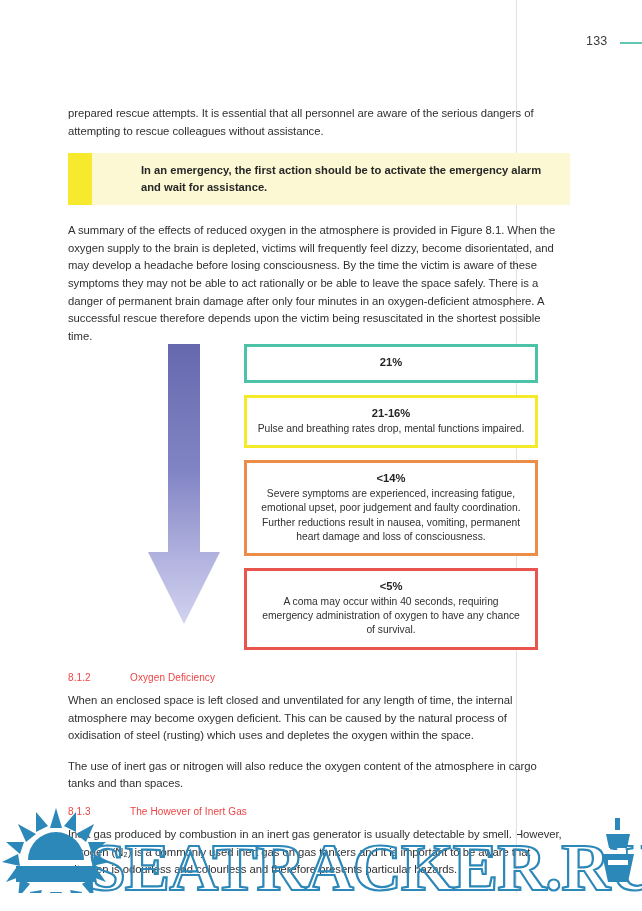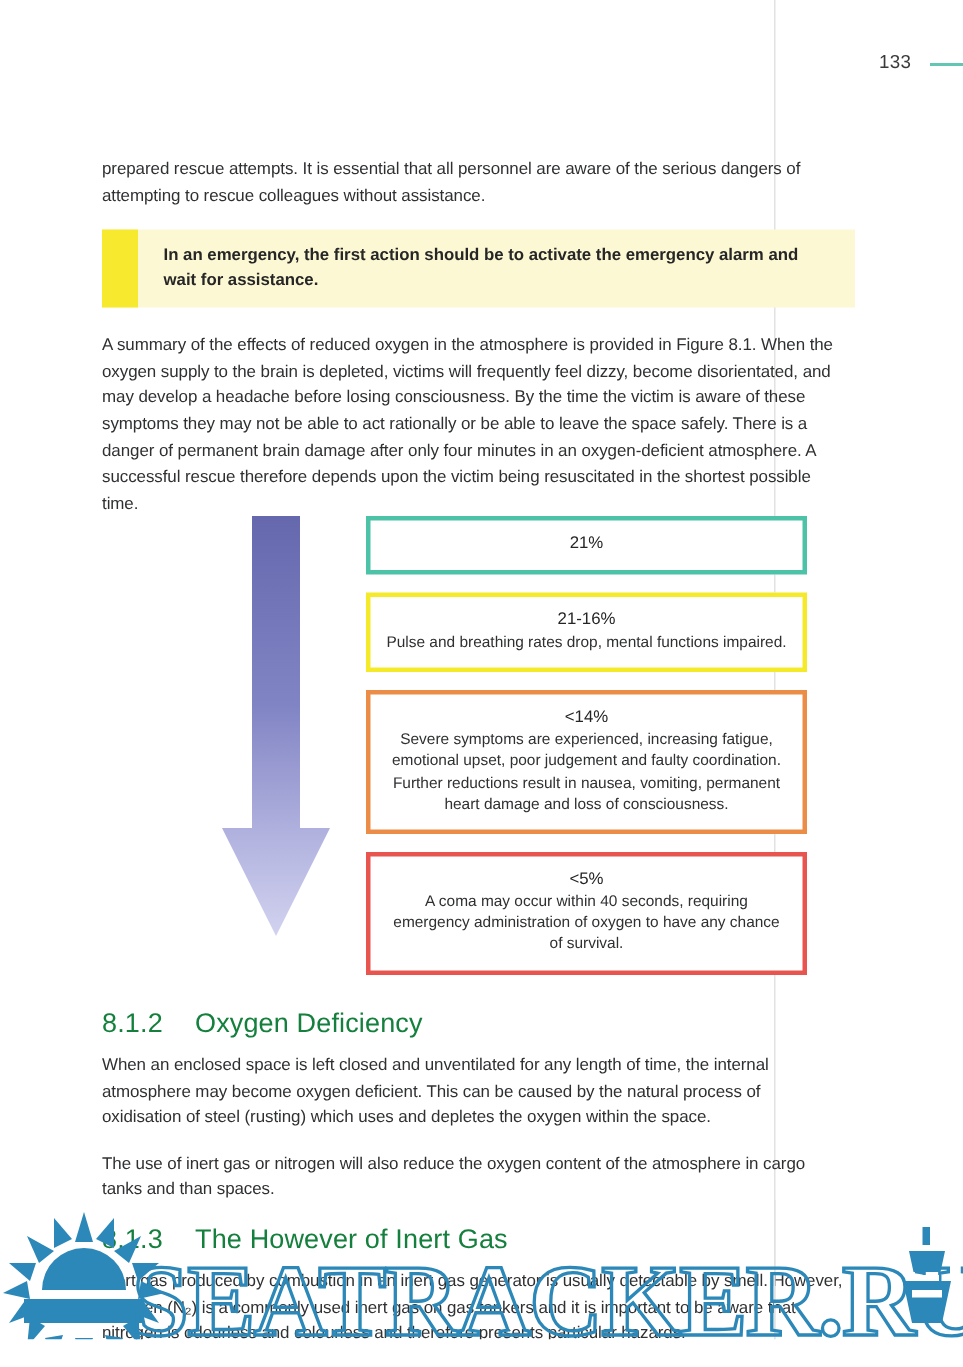--- a/index.html
+++ b/index.html
@@ -71,20 +71,21 @@
 
   
   .callout {
     position: relative;
     margin: 9px 0 17px 0;
     width: 502px;
     min-height: 42px;
     background: #fcf8d4;
     display: flex;
     align-items: stretch;
+    gap: 32px;
   }
   .callout-tab {
     flex: 0 0 24px;
     background: #f7e92e;
   }
   .callout-body {
     flex: 1 1 auto;
     padding: 9px 14px 10px 17px;
     font-size: 11.2px;
     line-height: 16.5px;
@@ -117,21 +118,21 @@
     box-sizing: border-box;
     background: #ffffff;
     border-width: 3px;
     border-style: solid;
     padding: 8px 10px 9px 10px;
     text-align: center;
     margin-bottom: 12px;
   }
   .ebox-pct {
     font-size: 11.2px;
-    font-weight: normal;
+    font-weight: bold;
     color: #252525;
     line-height: 15px;
     margin-bottom: 1px;
   }
   .ebox-desc {
     font-size: 10.3px;
     color: #2f3032;
     line-height: 14.2px;
   }
   .fig-caption {
@@ -147,23 +148,23 @@
 
   
   .content-lower {
     position: absolute;
     left: 68px;
     top: 672px;
     width: 494px;
   }
   h3.section {
     margin: 0 0 9px 0;
-    font-size: 18px;
+    font-size: 10px;
     font-weight: normal;
-    color: #15803d;
+    color: #ef4444;
     letter-spacing: 0.1px;
   }
   h3.section .num {
     display: inline-block;
     width: 62px;
   }
   .gap-top { margin-top: 17px; }
 
   
   .watermark {

